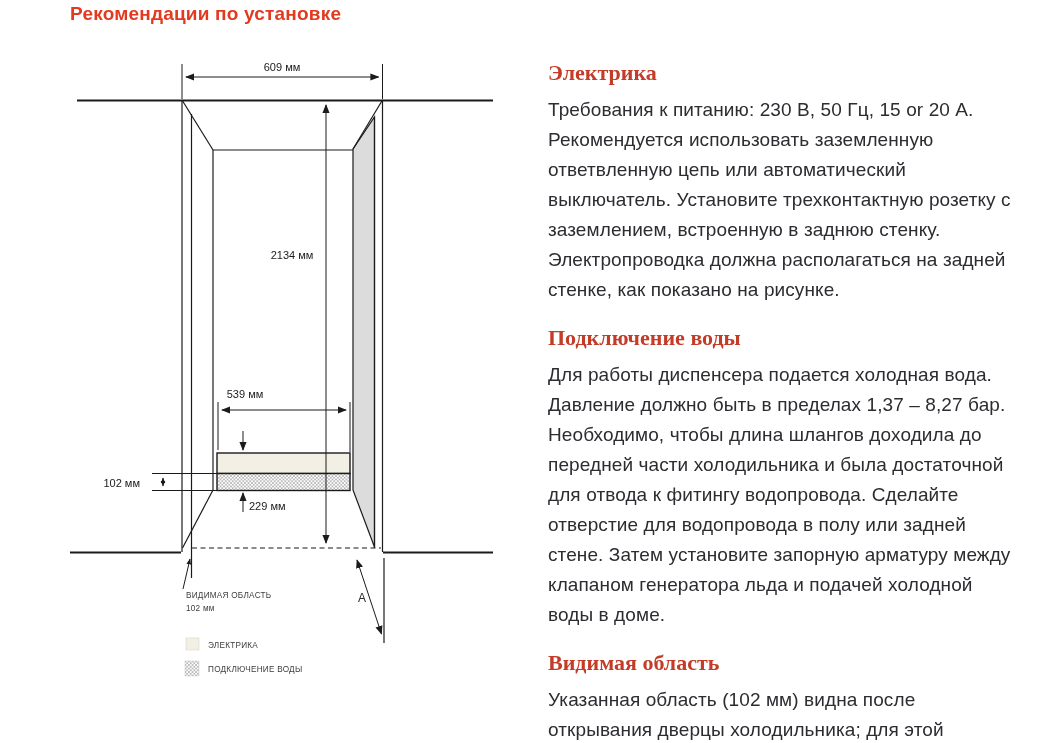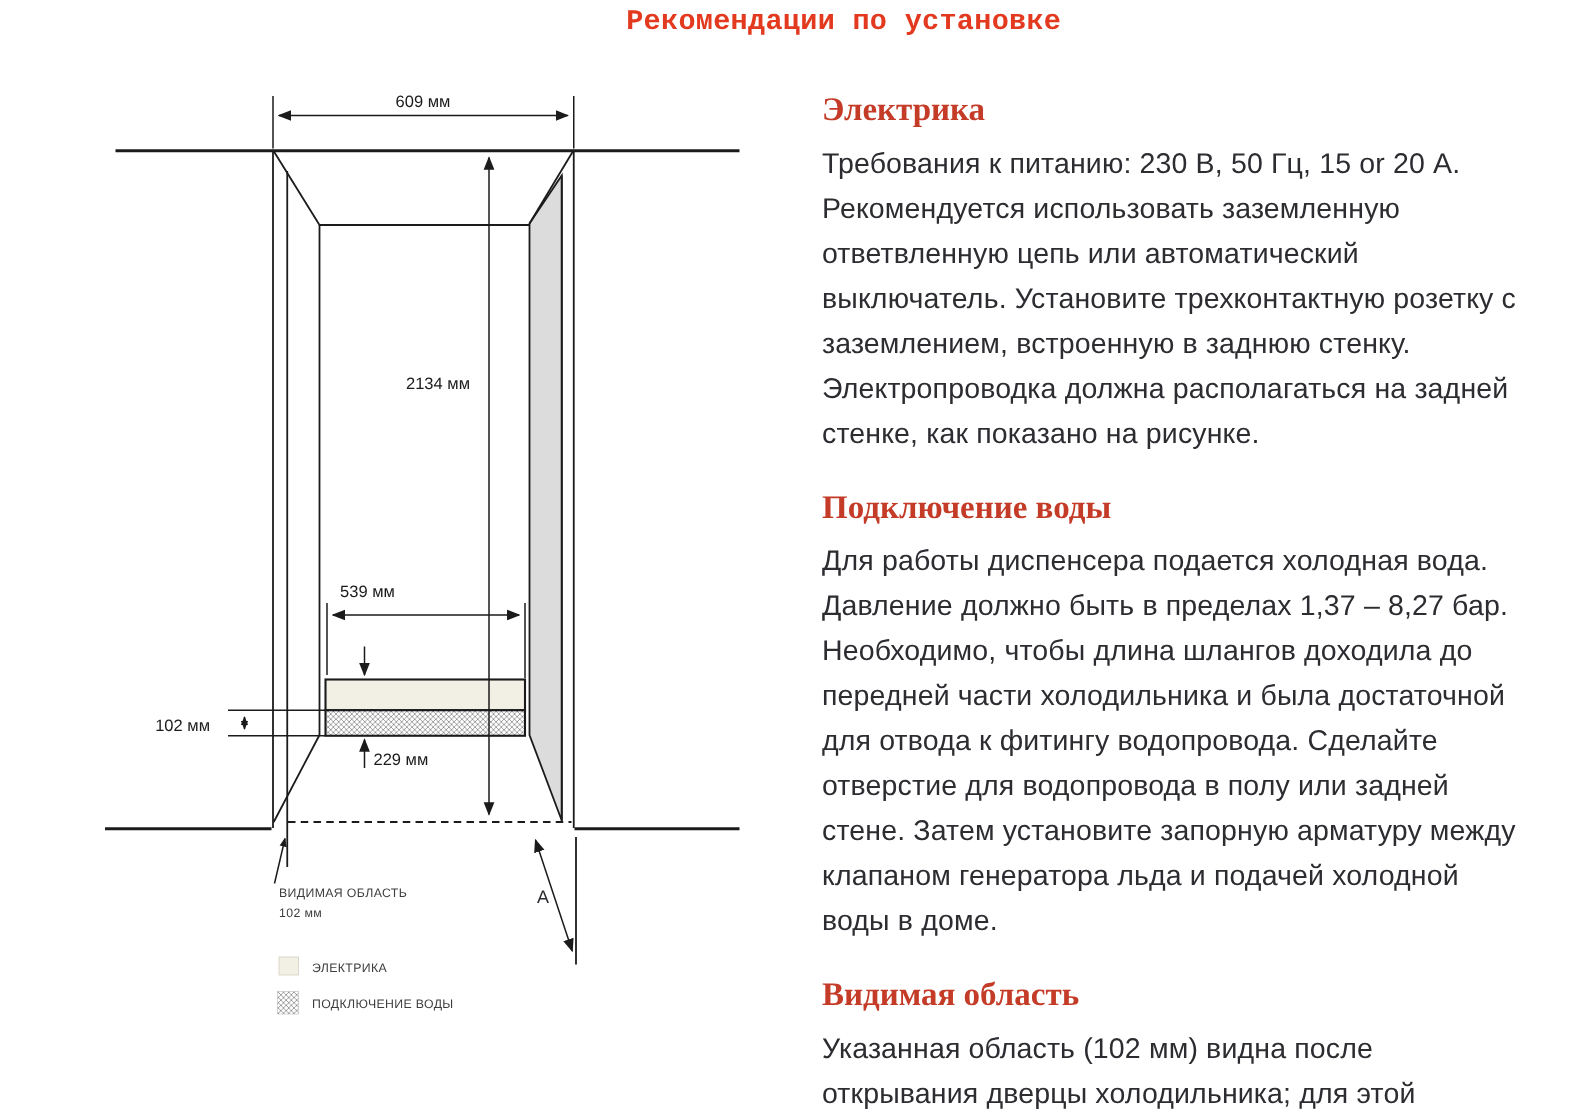--- a/index.html
+++ b/index.html
@@ -1,24 +1,23 @@
 <!DOCTYPE html>
 <html style="--title-red: #e2391f; --heading-red: #c43b27; --footnote-red: #df3a22; --body-text: #2c2c31; --diagram-line: #1b1b1b; --electrical-fill: #f2efe4; --side-panel-gray: #dcdcdc; --hatch-gray: #8f8f8f;"><head>
 <meta charset="utf-8">
 <style>
   html,body { margin:0; padding:0; }
   body {
     width:1061px; height:743px; position:relative; background:#ffffff;
     font-family:"Liberation Sans", sans-serif; overflow:hidden;
   }
   .page-title {
-    position:absolute; top:3px; left:70px; width:985px; text-align:center;
+    position:absolute; top:3px; left:70px; width:985px; 
     font-size:19px; font-weight:bold; color:var(--title-red,#e2391f);
     letter-spacing:.2px;
-    font-family:Liberation Mono, monospace;
   }
   svg.diagram { position:absolute; left:0; top:0; }
 
   .content { position:absolute; left:548px; top:60px; width:465px; }
   .content h2 {
     font-family:"Liberation Serif", serif; font-size:22px; font-weight:bold;
     color:var(--heading-red,#c43b27); margin:0 0 9px 0; line-height:26px;
   }
   .content p.body {
     font-size:19px; line-height:30px; color:var(--body-text,#2c2c31);

